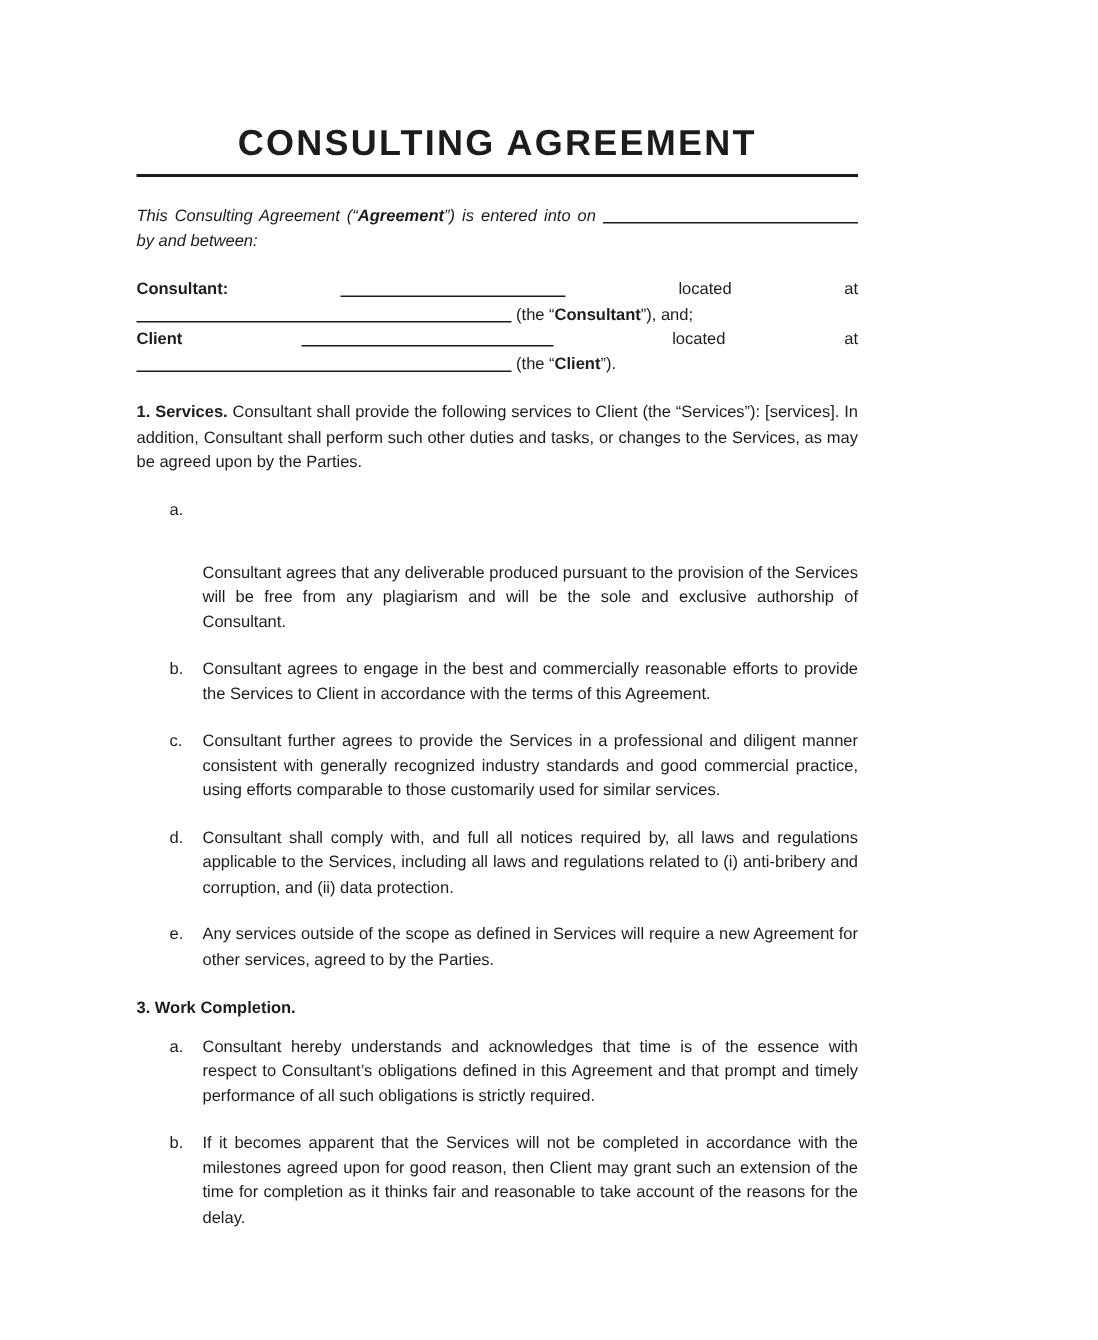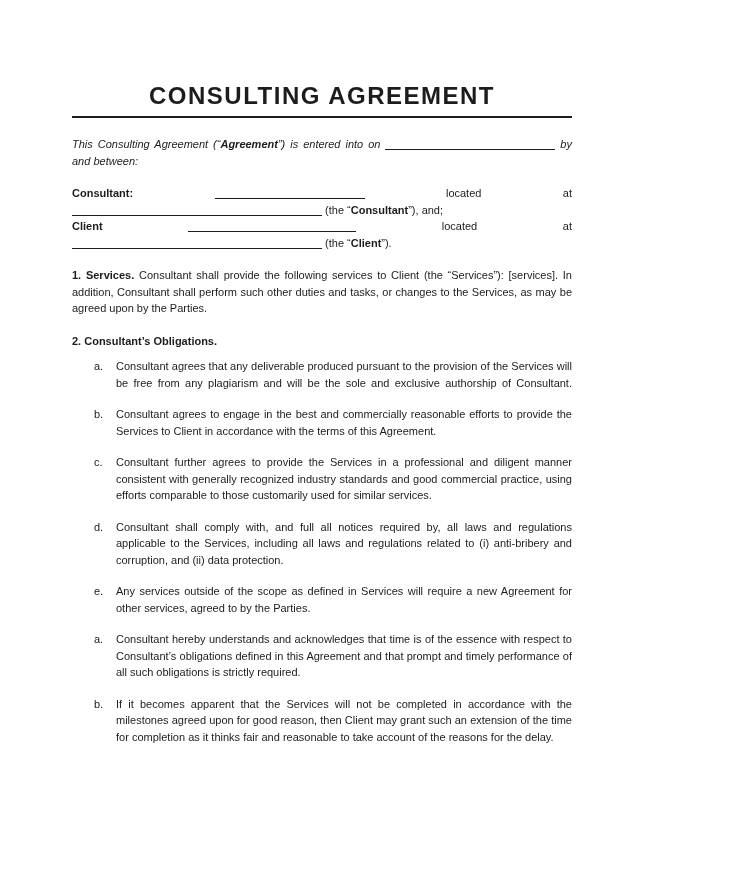--- a/index.html
+++ b/index.html
@@ -2,21 +2,21 @@
 <html><head>
 <meta charset="utf-8">
 <style>
   html, body { margin:0; padding:0; background:#ffffff; }
   .page {
     position: relative;
     width: 656px;
     height: 893px;
     box-sizing: border-box;
     background: #ffffff;
-    padding: 83px 84px 0 72px;
+    padding: 83px 84px 0 91px;
     font-family: "Liberation Sans", sans-serif;
     font-size: 11px;
     line-height: 16.5px;
     color: #1c1c1c;
     overflow: hidden;
   }
   .title {
     margin: 0 0 7px 0;
     font-size: 24px;
     line-height: 26px;
@@ -30,60 +30,60 @@
     margin-bottom: 18px;
   }
   .block { text-align: justify; }
   .block-p, .block-h { margin-top: 16px; }
   #content > .block:first-child { margin-top: 0; font-style: italic; }
   .block-h { font-weight: bold; }
   .block-li { margin-top: 15px; display: flex; margin-left: 22px; }
   .block-h + .block-li { margin-top: 9px; }
   .marker { width: 22px; flex: none; }
   .li-text { flex: 1 1 auto; text-align: justify; }
-  .jlast { text-align-last: justify; }
+  .jlast { text-align-last: justify; margin-top: 42px; }
   .blank {
     display: inline-block;
     border-bottom: 1px solid #1c1c1c;
     height: 12px;
     vertical-align: -2px;
   }
   b { font-weight: bold; }
 </style>
 </head>
 <body>
 
 <div class="page">
   <h1 class="title">CONSULTING AGREEMENT</h1>
   <div class="rule"></div>
   <div id="content">
       <div class="block block-p">This Consulting Agreement (“<b>Agreement</b>”) is entered into on <span class="blank" style="width: 170px;"></span> by and between:</div>
       <div class="block block-p"><b>Consultant:</b> <span class="blank" style="width: 150px;"></span> located at <span class="blank" style="width: 250px;"></span> (the “<b>Consultant</b>”), and;<br><b>Client</b> <span class="blank" style="width: 168px;"></span> located at <span class="blank" style="width: 250px;"></span> (the “<b>Client</b>”).</div>
       <div class="block block-p"><b>1. Services.</b> Consultant shall provide the following services to Client (the “Services”): [services]. In addition, Consultant shall perform such other duties and tasks, or changes to the Services, as may be agreed upon by the Parties.</div>
-      <div class="block block-h"><b>2. Consultant’s Obligations.</b></div>
       <div class="block block-li">
         <span class="marker">a.</span>
         <span class="li-text jlast">Consultant agrees that any deliverable produced pursuant to the provision of the Services will be free from any plagiarism and will be the sole and exclusive authorship of Consultant.</span>
       </div>
       <div class="block block-li">
         <span class="marker">b.</span>
         <span class="li-text">Consultant agrees to engage in the best and commercially reasonable efforts to provide the Services to Client in accordance with the terms of this Agreement.</span>
       </div>
       <div class="block block-li">
         <span class="marker">c.</span>
         <span class="li-text">Consultant further agrees to provide the Services in a professional and diligent manner consistent with generally recognized industry standards and good commercial practice, using efforts comparable to those customarily used for similar services.</span>
       </div>
       <div class="block block-li">
         <span class="marker">d.</span>
         <span class="li-text">Consultant shall comply with, and full all notices required by, all laws and regulations applicable to the Services, including all laws and regulations related to (i) anti-bribery and corruption, and (ii) data protection.</span>
       </div>
       <div class="block block-li">
         <span class="marker">e.</span>
         <span class="li-text">Any services outside of the scope as defined in Services will require a new Agreement for other services, agreed to by the Parties.</span>
       </div>
+      <div class="block block-h"><b>3. Work Completion.</b></div>
       <div class="block block-li">
         <span class="marker">a.</span>
         <span class="li-text">Consultant hereby understands and acknowledges that time is of the essence with respect to Consultant’s obligations defined in this Agreement and that prompt and timely performance of all such obligations is strictly required.</span>
       </div>
       <div class="block block-li">
         <span class="marker">b.</span>
         <span class="li-text">If it becomes apparent that the Services will not be completed in accordance with the milestones agreed upon for good reason, then Client may grant such an extension of the time for completion as it thinks fair and reasonable to take account of the reasons for the delay.</span>
       </div>
     </div>
 </div>

